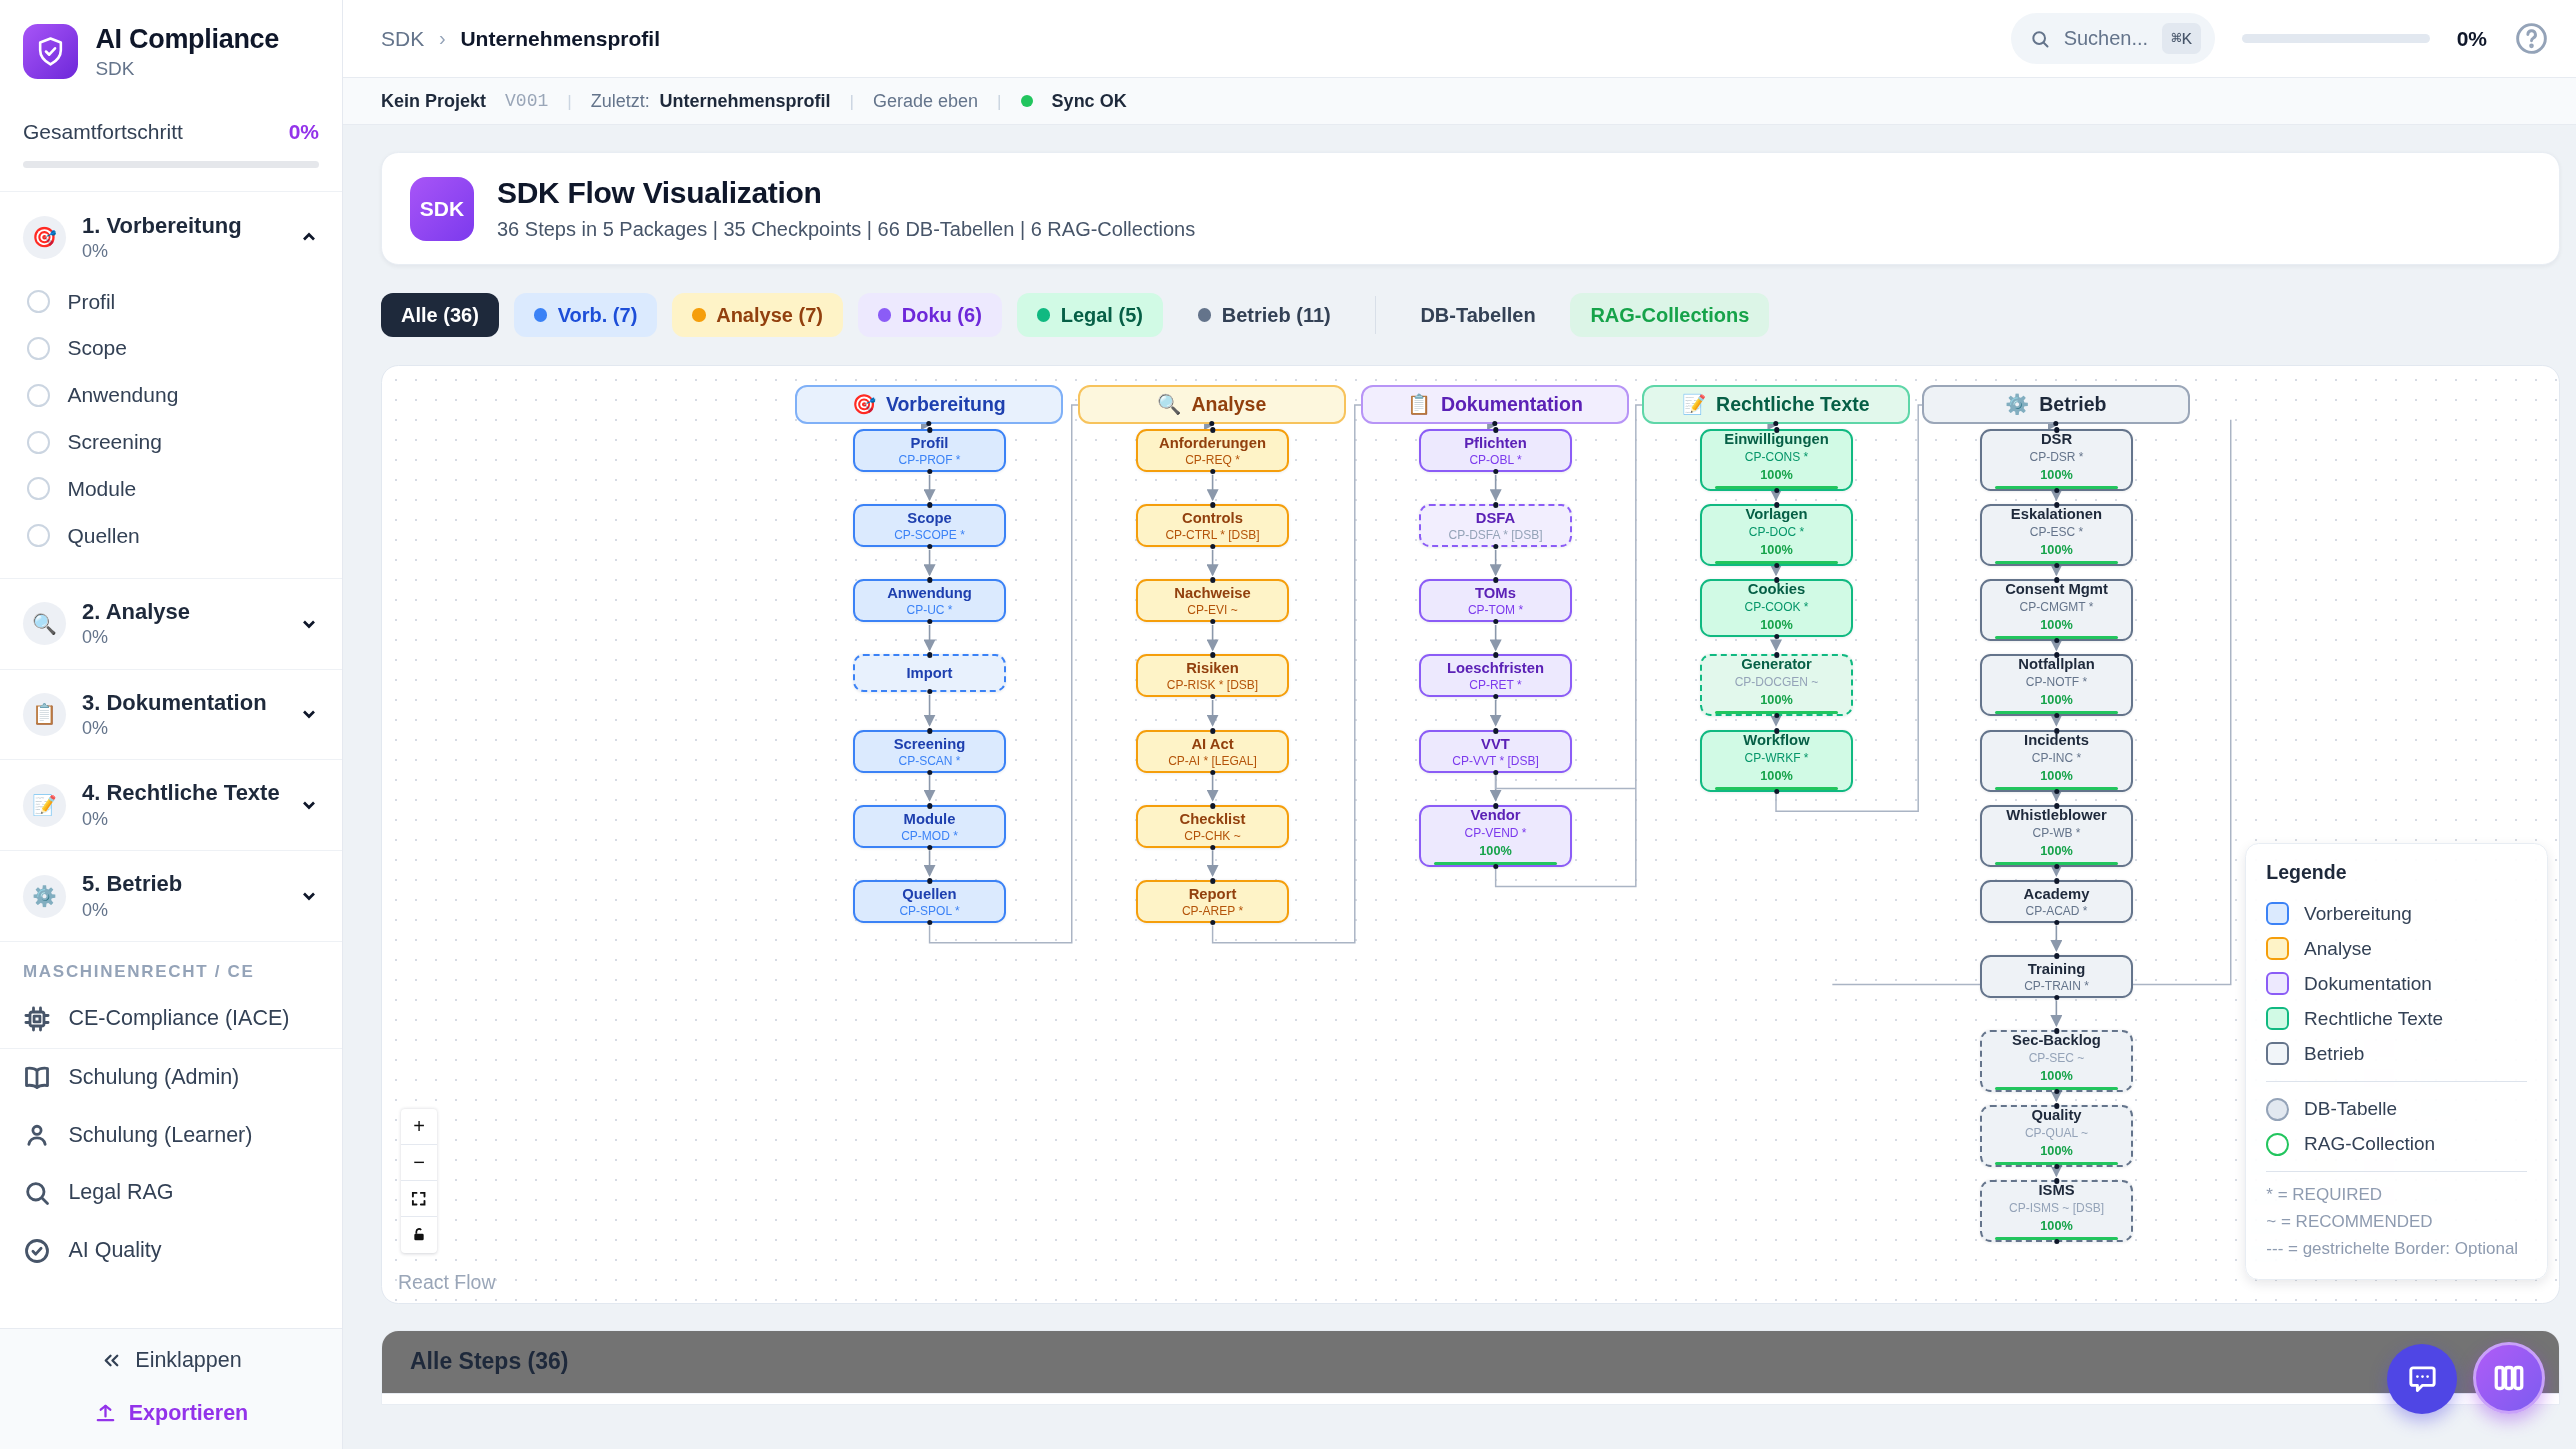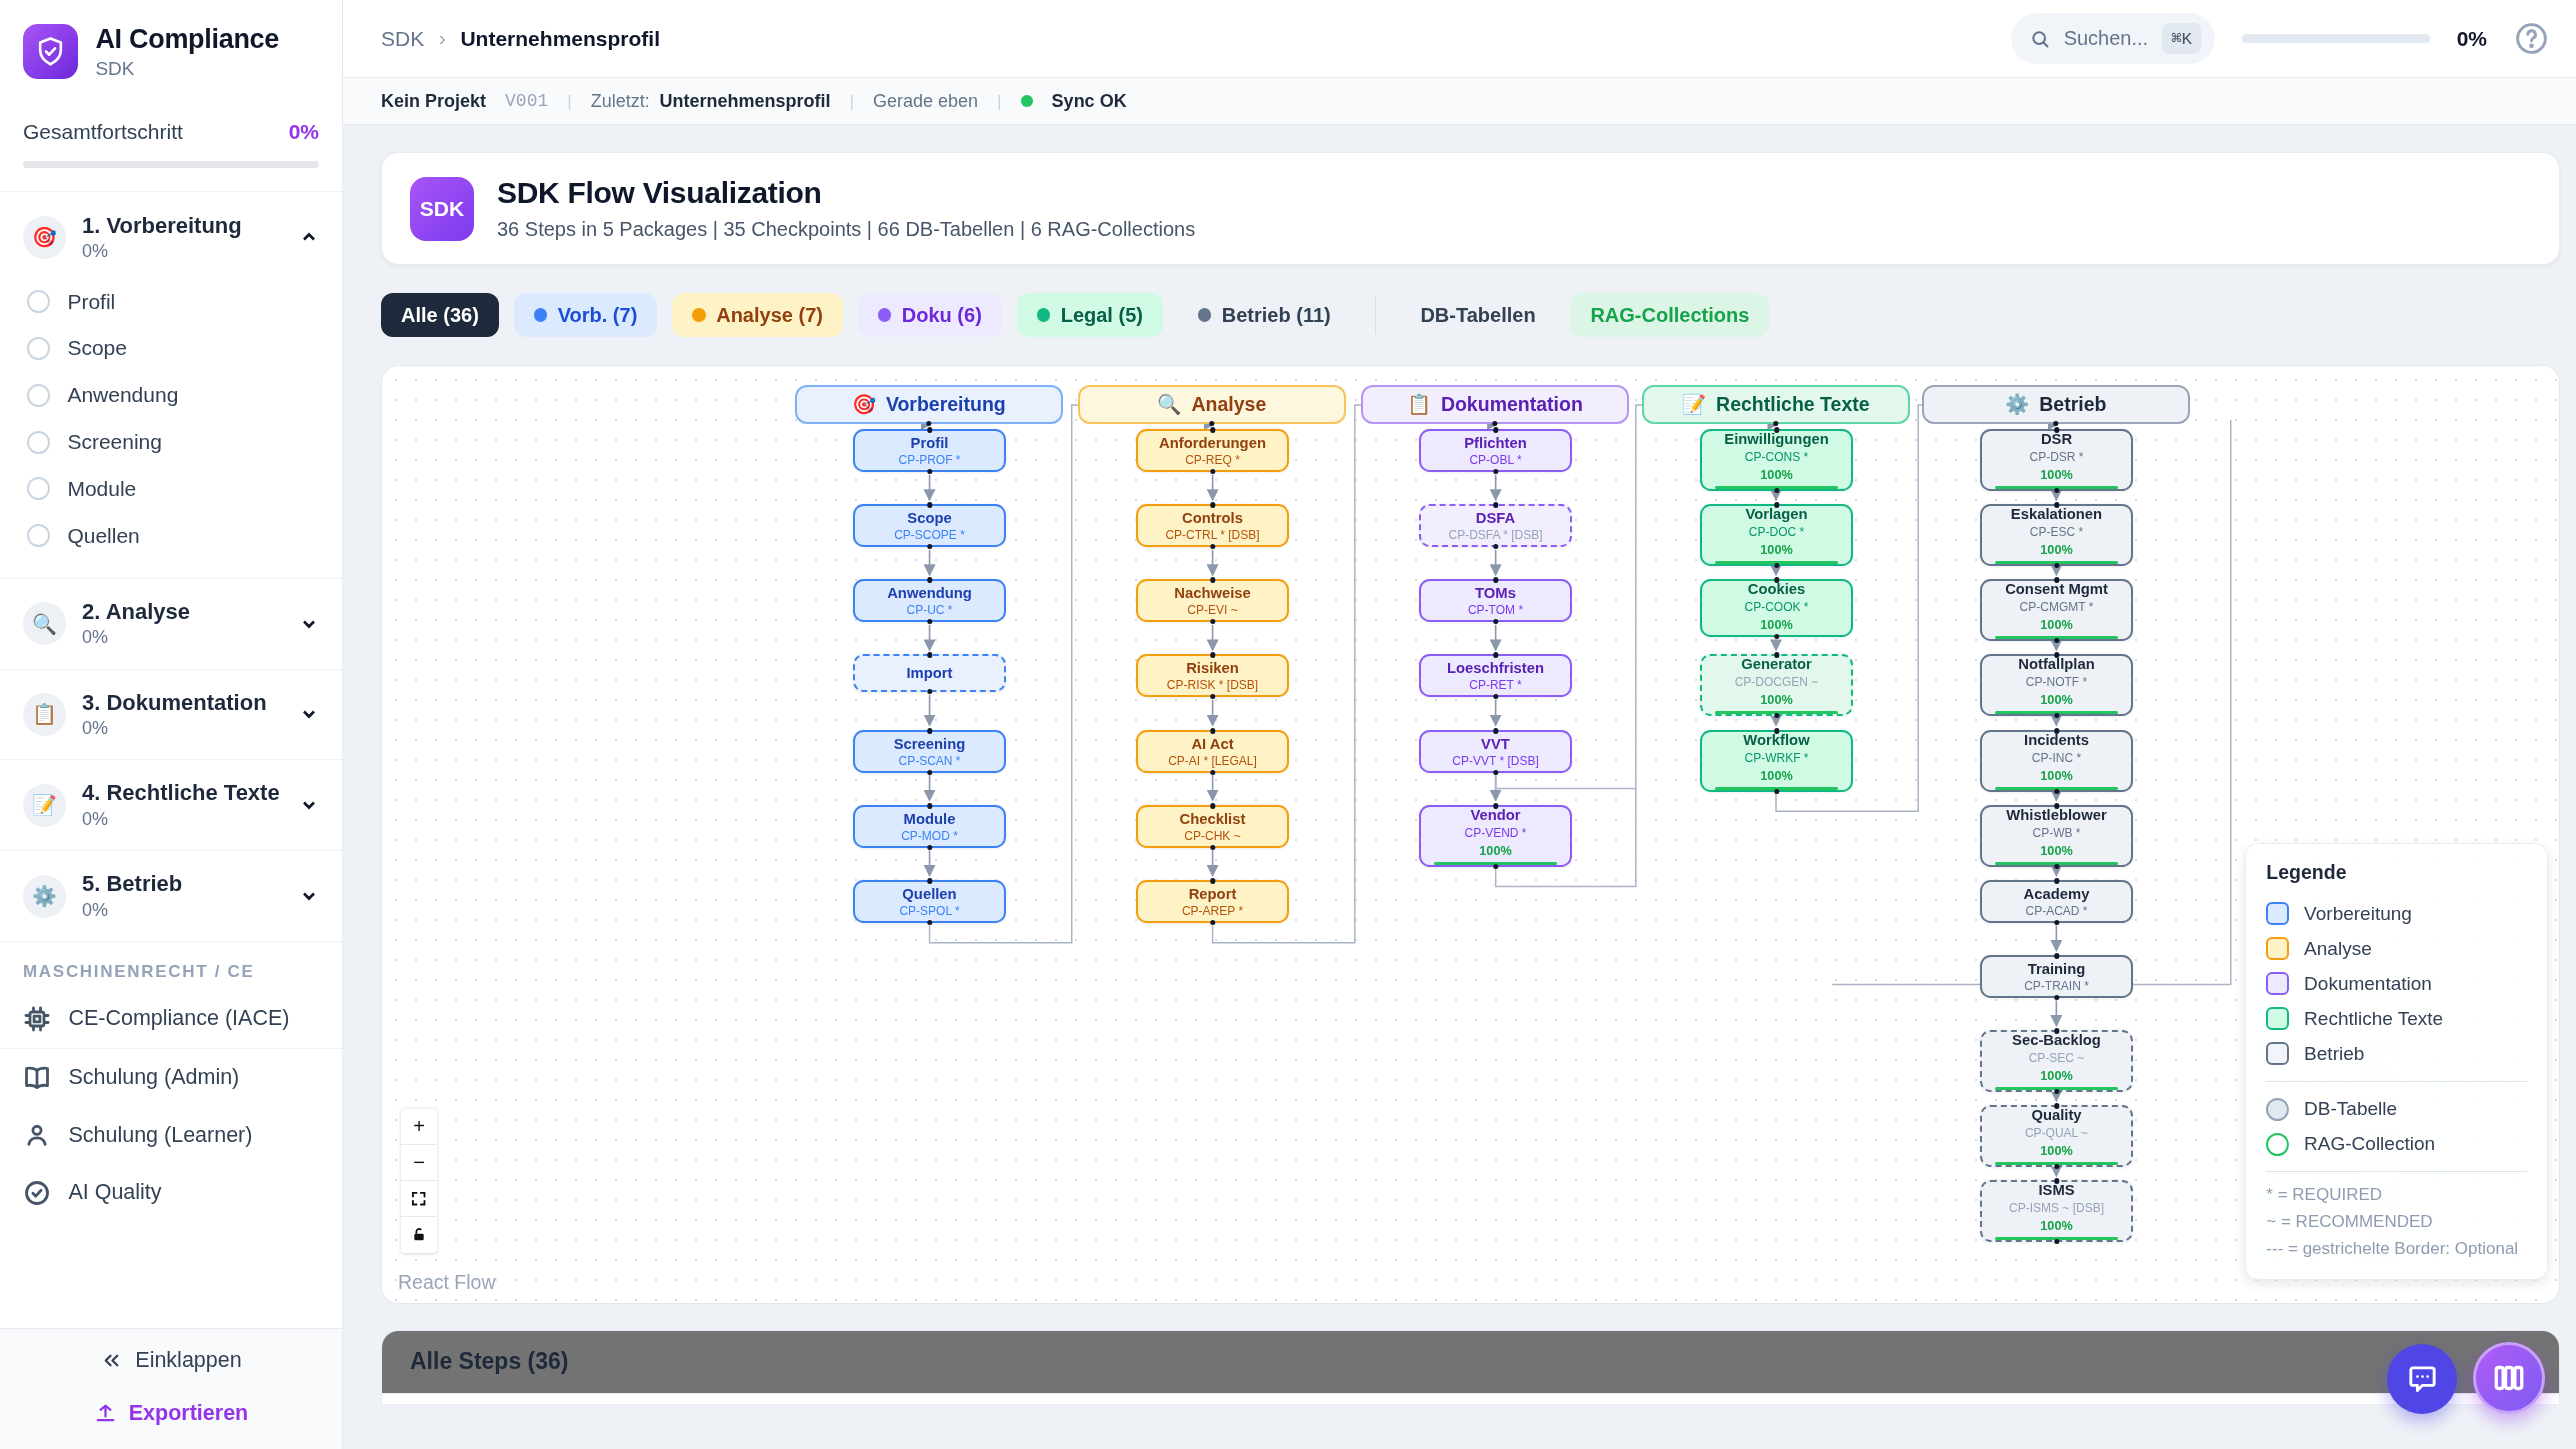--- a/index.html
+++ b/index.html
@@ -232,20 +232,27 @@
           <path d="M12 5.5v14.7"></path>
         </svg>
         <span class="plain-label">Schulung (Admin)</span>
       </div>
       <div class="plain-item">
         <svg viewBox="0 0 24 24" stroke-linecap="round" stroke-linejoin="round">
           <circle cx="12" cy="8" r="3.5"></circle>
           <path d="M5 20c.8-3.5 3.5-5.5 7-5.5s6.2 2 7 5.5"></path>
         </svg>
         <span class="plain-label">Schulung (Learner)</span>
+      </div>
+      <div class="plain-item">
+        <svg viewBox="0 0 24 24" stroke-linecap="round" stroke-linejoin="round">
+          <circle cx="11" cy="11" r="7"></circle>
+          <path d="M21 21l-4.5-4.5"></path>
+        </svg>
+        <span class="plain-label">Legal RAG</span>
       </div>
       <div class="plain-item">
         <svg viewBox="0 0 24 24" stroke-linecap="round" stroke-linejoin="round">
           <circle cx="12" cy="12" r="9"></circle>
           <path d="M8.5 12.3l2.4 2.4 4.6-5"></path>
         </svg>
         <span class="plain-label">AI Quality</span>
       </div>
     </nav>
   <div class="side-foot">

